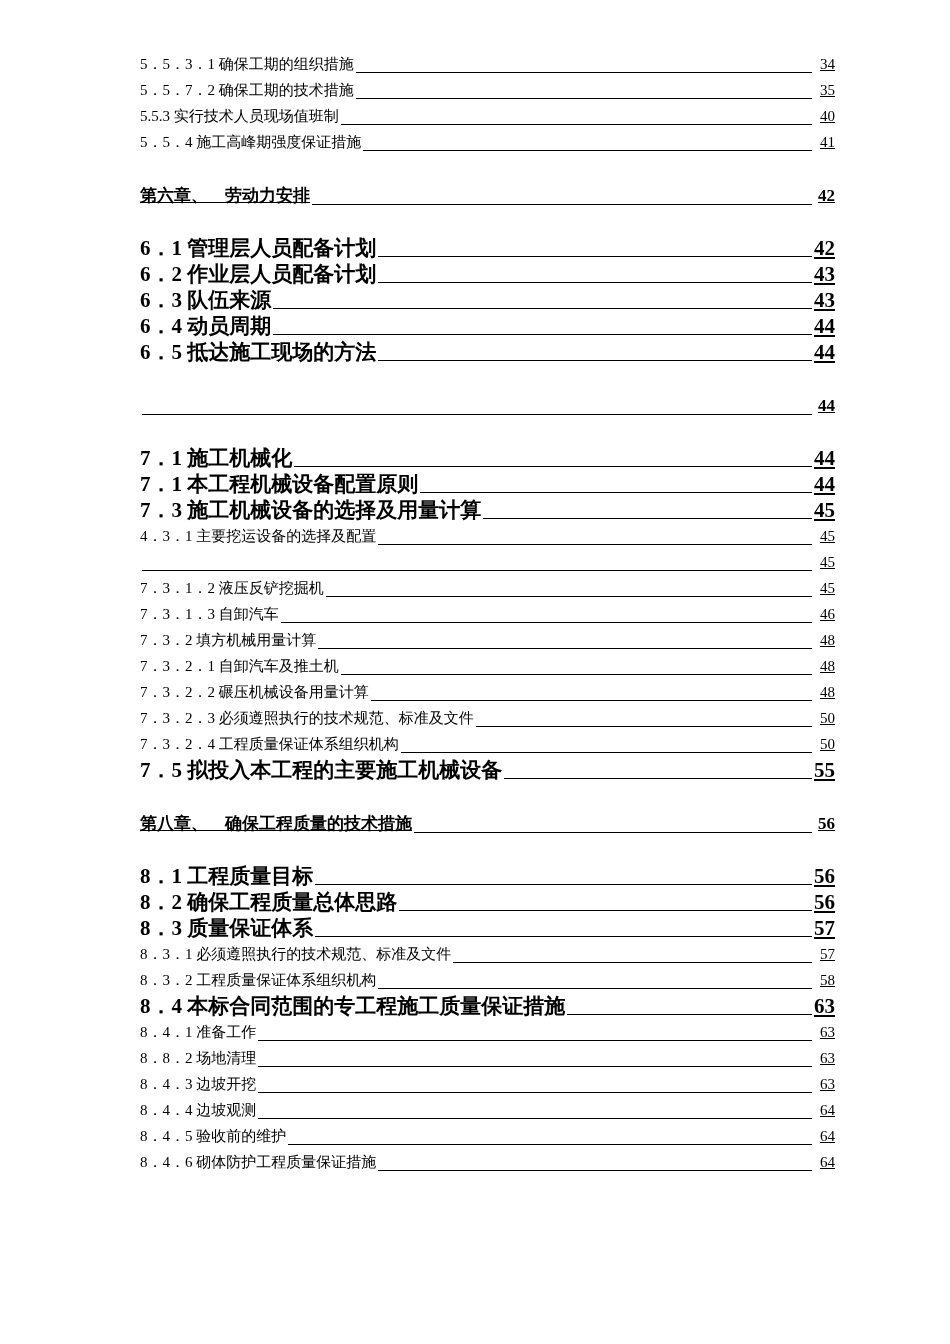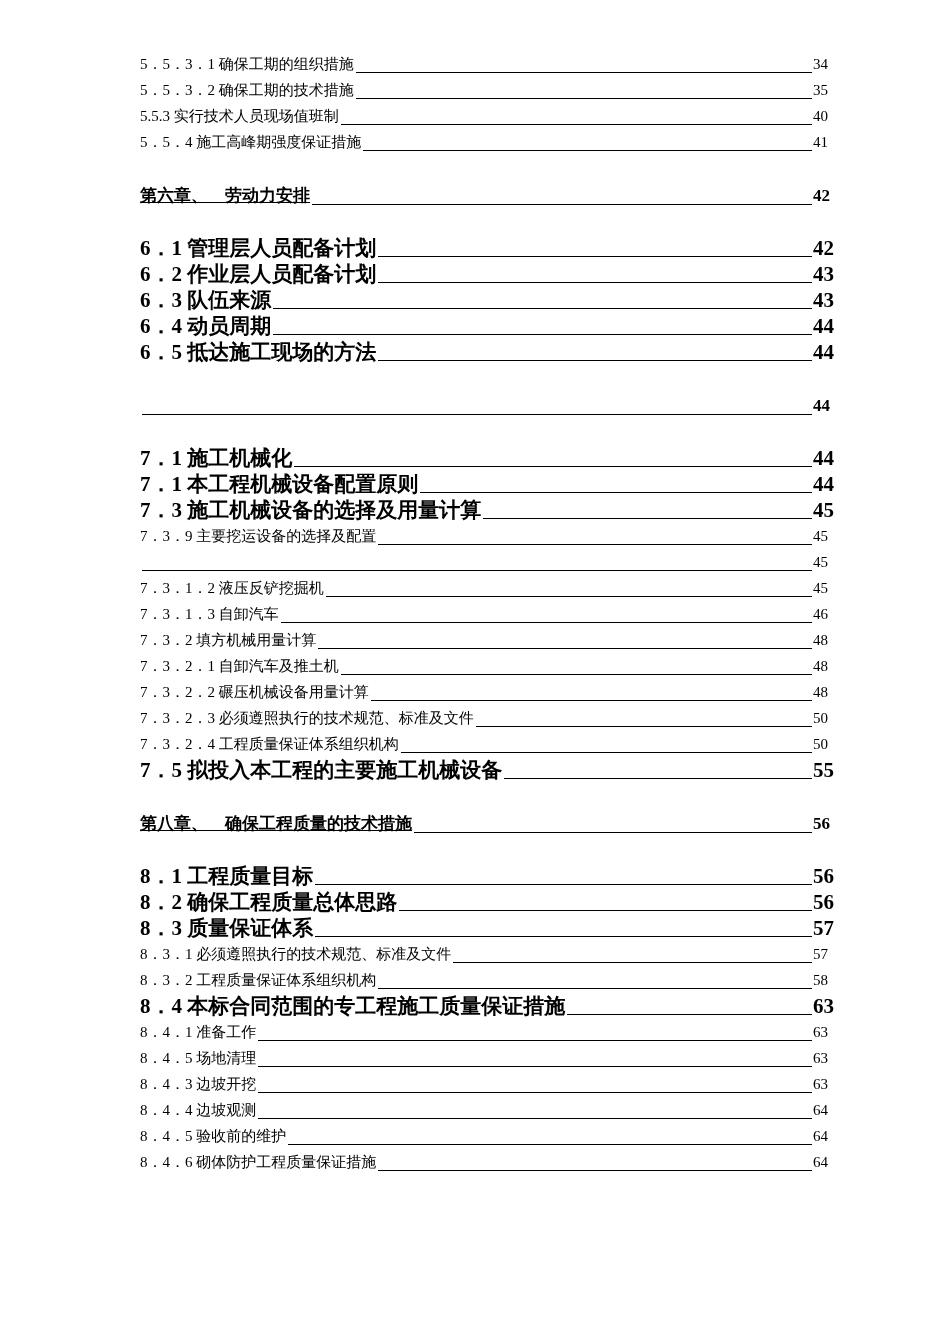--- a/index.html
+++ b/index.html
@@ -48,36 +48,37 @@
     flex: 0 0 auto;
   }
   .toc-leader {
     flex: 1 1 auto;
     border-bottom: 1px solid #000000;
     margin: 0 1px 4px 2px;
     min-width: 10px;
   }
   .toc-page {
     flex: 0 0 auto;
-    text-align: left;
+    text-align: right;
     min-width: 22px;
+    text-decoration: underline;
   }
 </style>
 </head>
 <body>
 
 <div class="page">
   <div class="toc-list">
       <div class="toc-row normal">
         <span class="toc-title">5．5．3．1 确保工期的组织措施</span>
         <span class="toc-leader"></span>
         <span class="toc-page">34</span>
       </div>
       <div class="toc-row normal">
-        <span class="toc-title">5．5．3．2 确保工期的技术措施</span>
+        <span class="toc-title">5．5．7．2 确保工期的技术措施</span>
         <span class="toc-leader"></span>
         <span class="toc-page">35</span>
       </div>
       <div class="toc-row normal">
         <span class="toc-title">5.5.3 实行技术人员现场值班制</span>
         <span class="toc-leader"></span>
         <span class="toc-page">40</span>
       </div>
       <div class="toc-row normal">
         <span class="toc-title">5．5．4 施工高峰期强度保证措施</span>
@@ -127,21 +128,21 @@
         <span class="toc-title">7．1 本工程机械设备配置原则</span>
         <span class="toc-leader"></span>
         <span class="toc-page">44</span>
       </div>
       <div class="toc-row bold">
         <span class="toc-title">7．3 施工机械设备的选择及用量计算</span>
         <span class="toc-leader"></span>
         <span class="toc-page">45</span>
       </div>
       <div class="toc-row normal">
-        <span class="toc-title">7．3．9 主要挖运设备的选择及配置</span>
+        <span class="toc-title">4．3．1 主要挖运设备的选择及配置</span>
         <span class="toc-leader"></span>
         <span class="toc-page">45</span>
       </div>
       <div class="toc-row normal">
         <span class="toc-leader"></span>
         <span class="toc-page">45</span>
       </div>
       <div class="toc-row normal">
         <span class="toc-title">7．3．1．2 液压反铲挖掘机</span>
         <span class="toc-leader"></span>
@@ -216,21 +217,21 @@
         <span class="toc-title">8．4 本标合同范围的专工程施工质量保证措施</span>
         <span class="toc-leader"></span>
         <span class="toc-page">63</span>
       </div>
       <div class="toc-row normal">
         <span class="toc-title">8．4．1 准备工作</span>
         <span class="toc-leader"></span>
         <span class="toc-page">63</span>
       </div>
       <div class="toc-row normal">
-        <span class="toc-title">8．4．5 场地清理</span>
+        <span class="toc-title">8．8．2 场地清理</span>
         <span class="toc-leader"></span>
         <span class="toc-page">63</span>
       </div>
       <div class="toc-row normal">
         <span class="toc-title">8．4．3 边坡开挖</span>
         <span class="toc-leader"></span>
         <span class="toc-page">63</span>
       </div>
       <div class="toc-row normal">
         <span class="toc-title">8．4．4 边坡观测</span>

